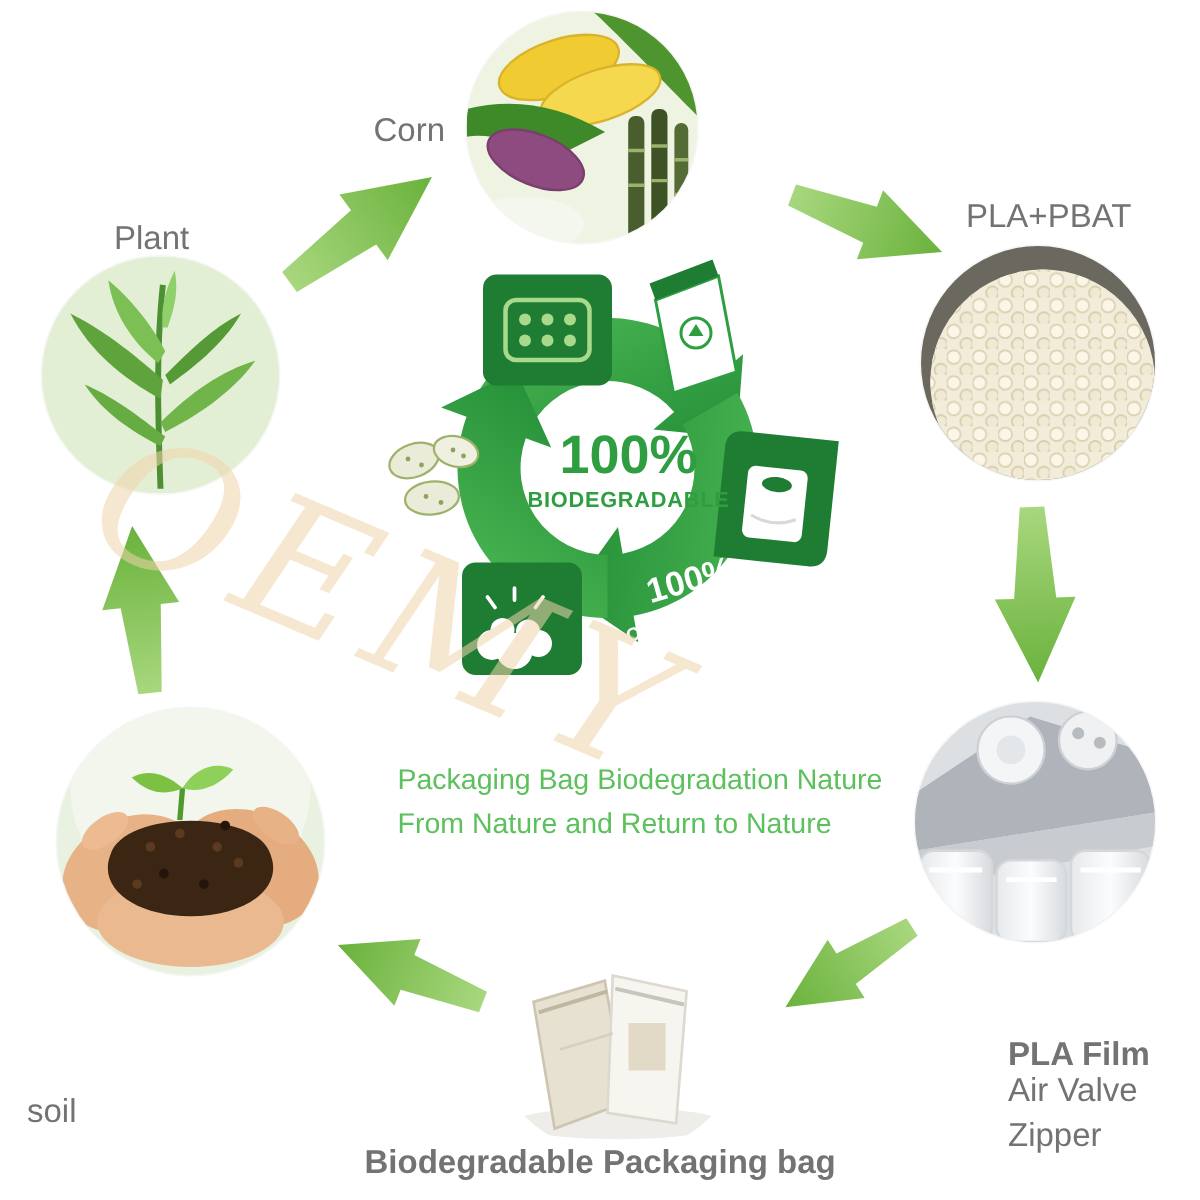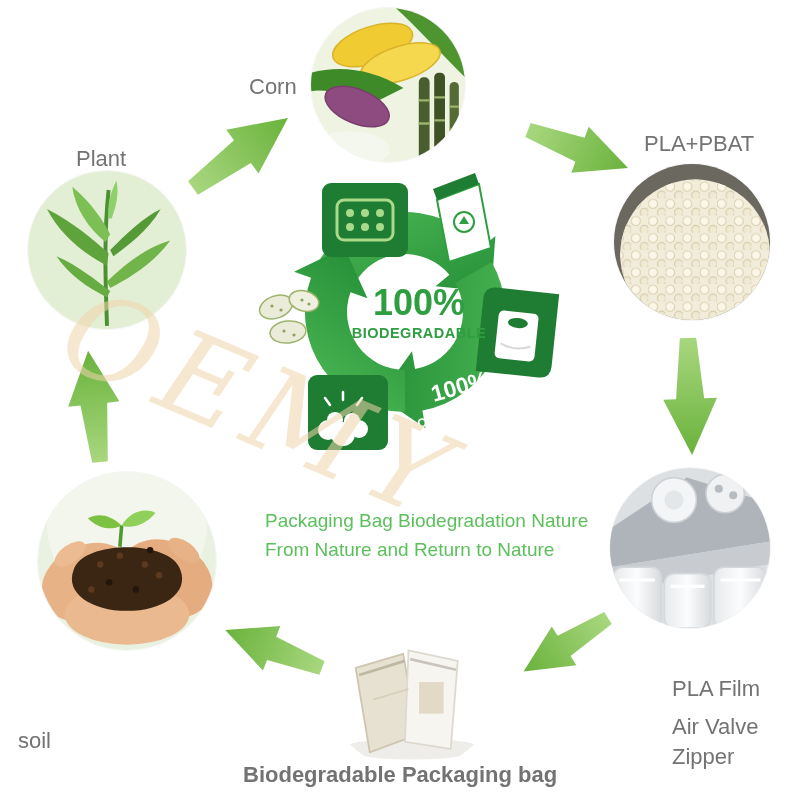--- a/index.html
+++ b/index.html
@@ -14,21 +14,21 @@
   #ph-pbat{left:614px;top:164px;width:156px;height:156px;}
   #ph-film{left:610px;top:468px;width:160px;height:160px;}
   #ph-bag{left:324px;top:594px;width:176px;height:176px;box-shadow:none;}
   #ph-soil{left:38px;top:472px;width:178px;height:178px;}
 
   
   .lbl{position:absolute;font-size:22px;line-height:22px;color:#737373;z-index:12;white-space:nowrap;}
   #lbl-plant{left:64px;top:148px;margin-left:12px;}
   #lbl-corn{left:249px;top:76px;}
   #lbl-pbat{left:644px;top:133px;}
-  #lbl-film1{left:672px;top:678px;}
+  #lbl-film1{left:672px;top:692px;font-weight:bold;}
   #lbl-film2{left:672px;top:716px;}
   #lbl-film3{left:672px;top:746px;}
   #lbl-bag{left:243px;top:764px;font-weight:bold;}
   #lbl-soil1{left:18px;top:690px;}
   #lbl-soil2{left:18px;top:730px;}
 
   
   .caption{position:absolute;font-size:19px;color:#5CC05C;z-index:12;white-space:nowrap;}
   #cap1{left:265px;top:510px;}
   #cap2{left:265px;top:539px;}

